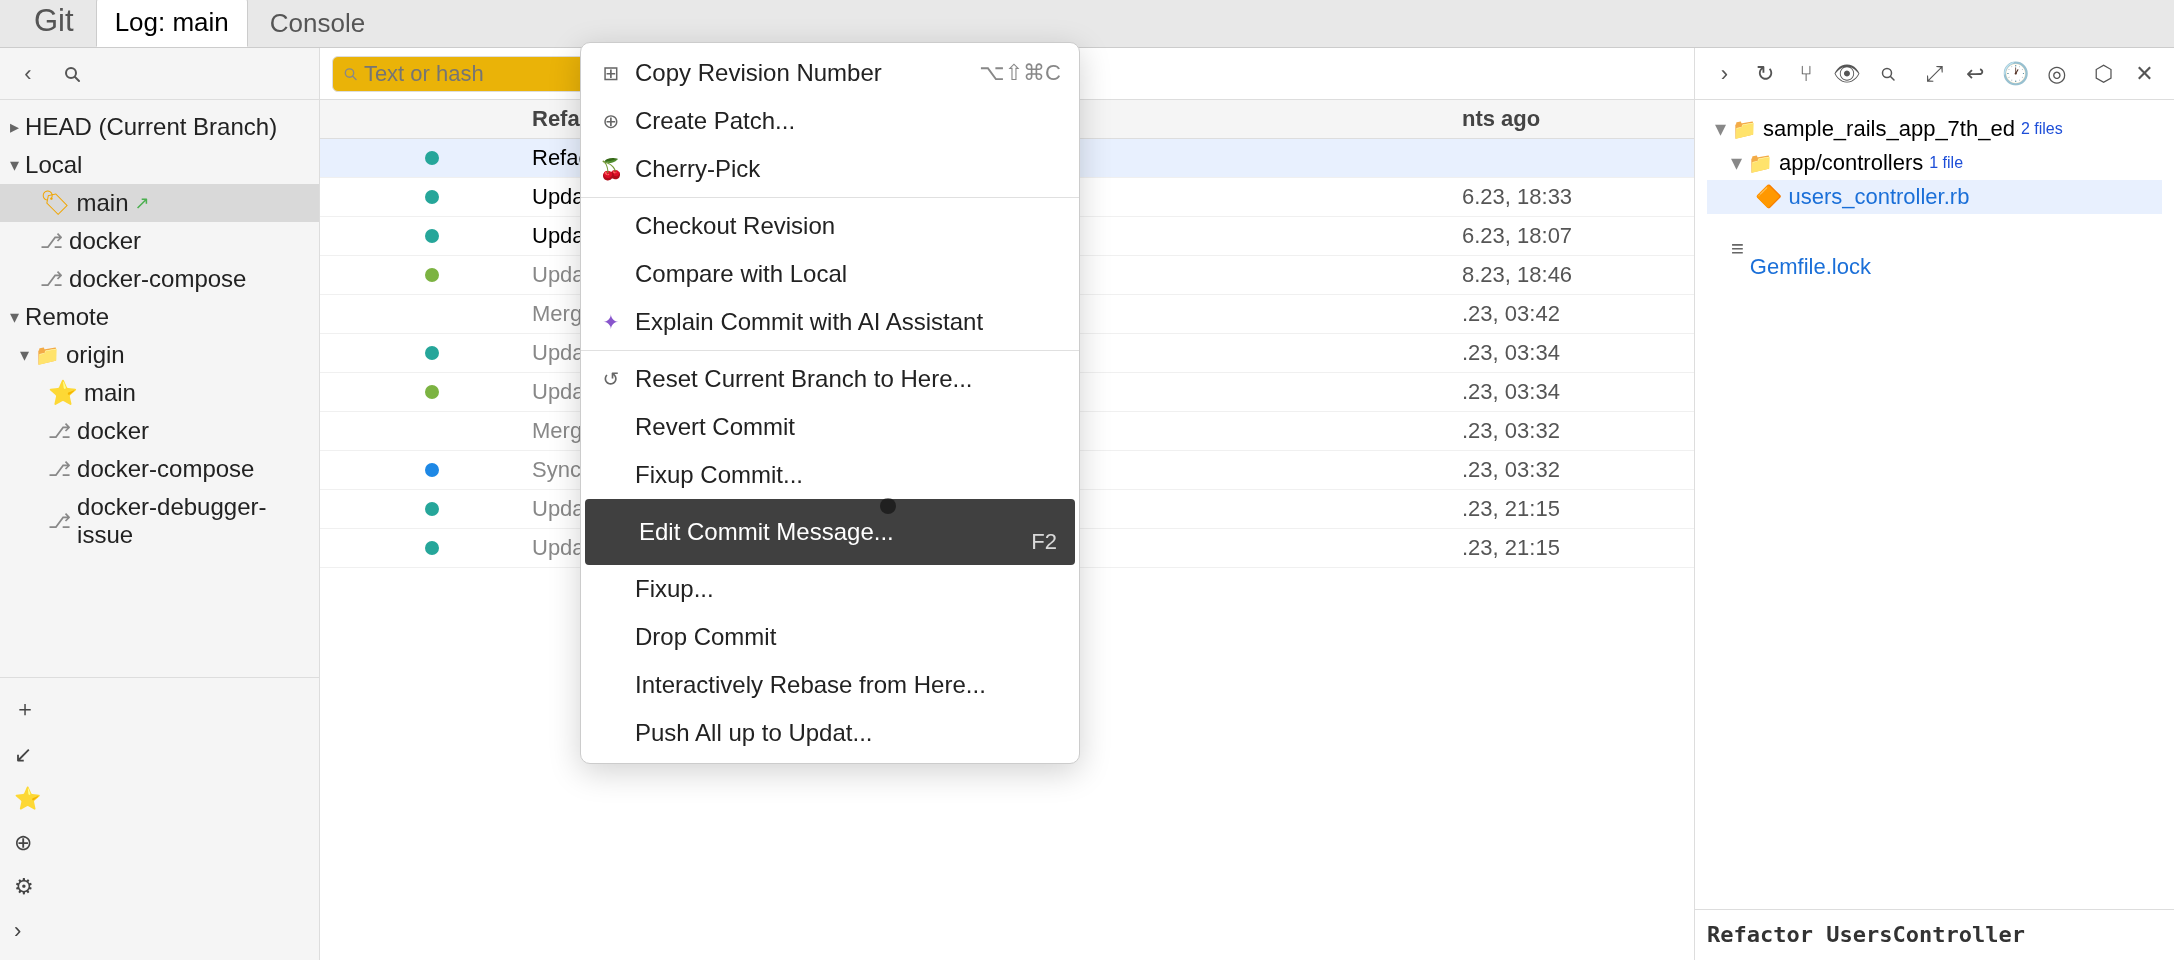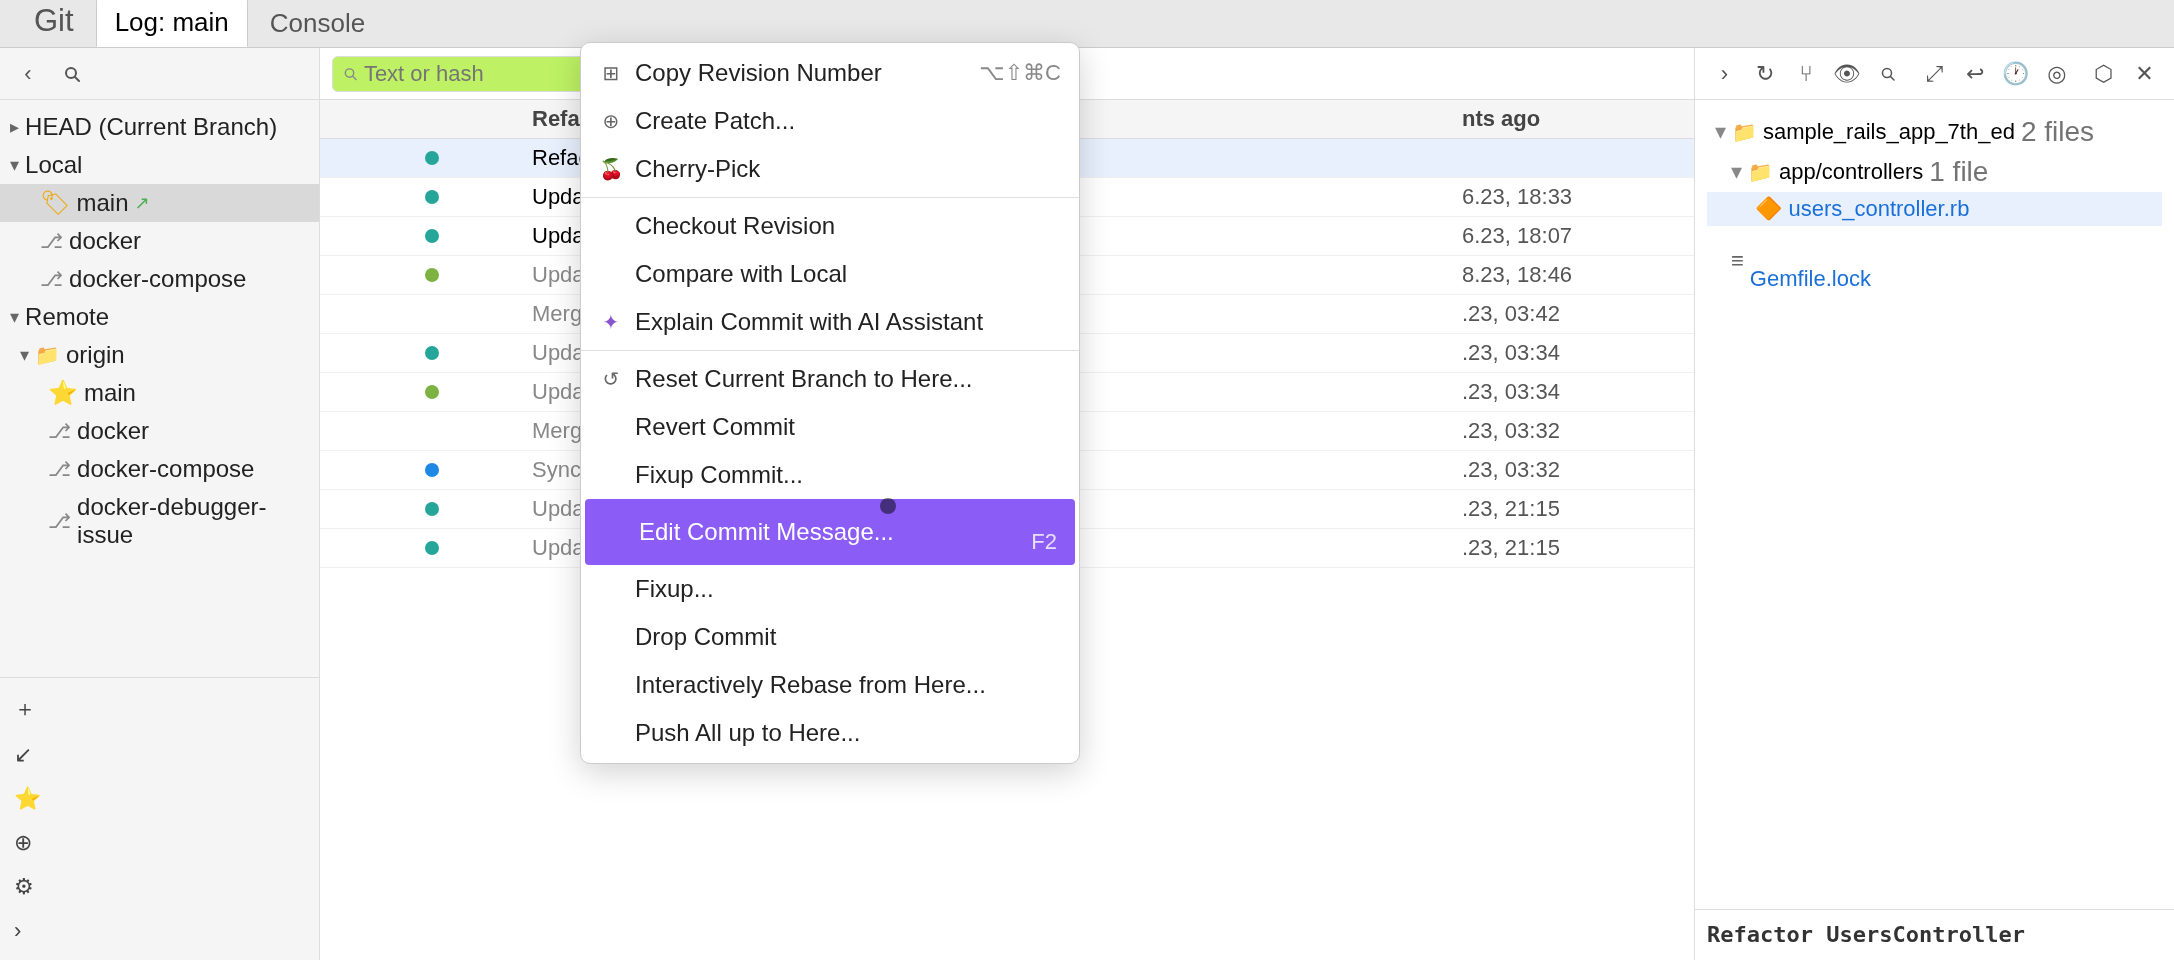--- a/index.html
+++ b/index.html
@@ -136,21 +136,21 @@
       align-items: center;
       padding: 6px 12px;
       gap: 8px;
       border-bottom: 1px solid #ddd;
       height: 52px;
     }
 
     .search-bar {
       display: flex;
       align-items: center;
-      background: #bef264;
+      background: #eab308;
       border: 1px solid #ddd;
       border-radius: 6px;
       padding: 4px 10px;
       gap: 6px;
       width: 320px;
     }
     .search-bar input {
       background: none;
       border: none;
       outline: none;
@@ -235,22 +235,22 @@
       display: flex;
       align-items: center;
       padding: 4px 8px;
       font-size: 22px;
       gap: 6px;
       cursor: pointer;
     }
     .file-tree-item.selected { background: #e8f0fe; }
 
     .file-count {
-      color: #737373;
-      font-size: 28px;
+      color: #1d4ed8;
+      font-size: 16px;
     }
 
     .file-icon-rb { color: #cc3e3e; }
     .file-icon-lock { color: #666; }
 
     .right-footer {
       padding: 12px;
       border-top: 1px solid #ddd;
       font-size: 22px;
       font-weight: 600;
@@ -274,21 +274,21 @@
     .menu-item {
       display: flex;
       align-items: center;
       justify-content: space-between;
       padding: 10px 18px;
       font-size: 24px;
       cursor: pointer;
       color: #222;
       gap: 10px;
     }
-    .menu-item.highlighted { background: #8b5cf6; color: #fff; border-radius: 4px; margin: 0 4px; }
+    .menu-item.highlighted { background: #404040; color: #fff; border-radius: 4px; margin: 0 4px; }
 
     .menu-item-left {
       display: flex;
       align-items: center;
       gap: 12px;
     }
     .menu-item-icon {
       width: 24px;
       text-align: center;
       font-size: 20px;
@@ -684,18 +684,18 @@
   </div>
   <div class="menu-item">
     <div class="menu-item-left">
       <span class="menu-item-icon"> </span>
       <span>Interactively Rebase from Here...</span>
     </div>
   </div>
   <div class="menu-item">
     <div class="menu-item-left">
       <span class="menu-item-icon"> </span>
-      <span>Push All up to Here...</span>
+      <span>Push All up to Updat...</span>
     </div>
   </div>
 </div>
 
 <div class="cursor-dot"></div>
 
 </body></html>

